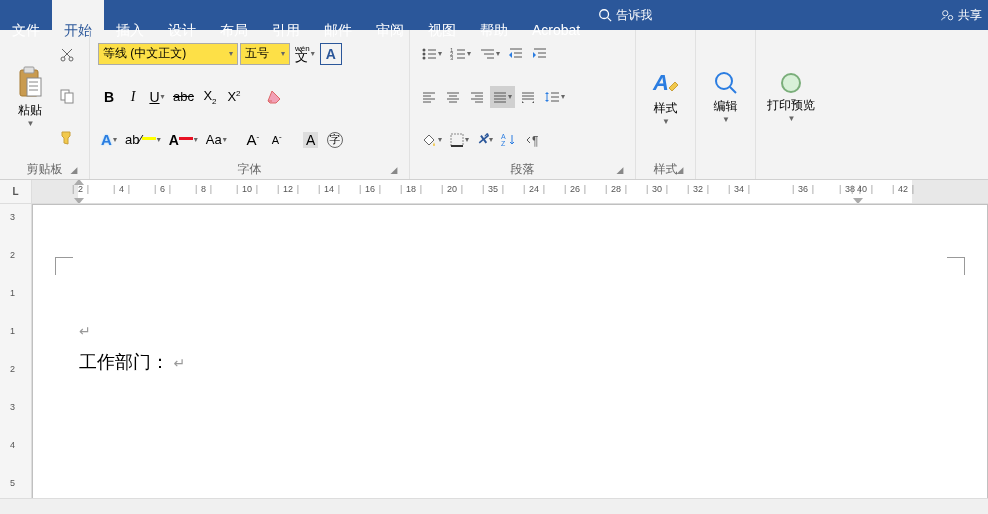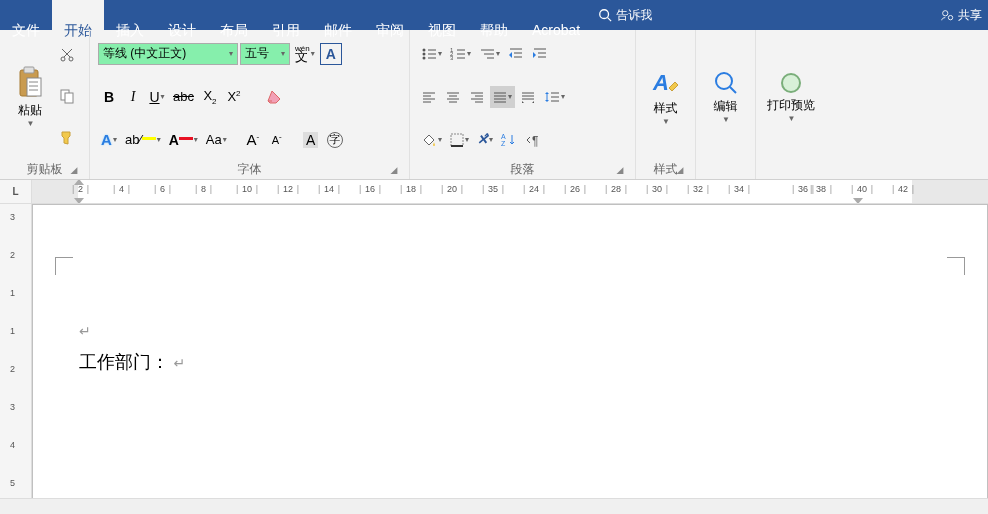--- a/index.html
+++ b/index.html
@@ -18,21 +18,21 @@
   .group-body { flex: 1; display: flex; }
   
   .big-btn { display: flex; flex-direction: column; align-items: center; justify-content: center; width: 48px; height: 100%; cursor: pointer; }
   .big-btn .lbl { font-size: 12px; margin-top: 2px; }
   
   .col { display: flex; flex-direction: column; justify-content: space-around; padding: 0 2px; }
   .row { display: flex; align-items: center; gap: 2px; }
   .btn { min-width: 22px; height: 22px; display: inline-flex; align-items: center; justify-content: center; cursor: pointer; border: 1px solid transparent; padding: 0 2px; }
   .dd { font-size: 8px; color: #666; margin-left: 1px; }
   
-  .combo { background: #86efac; border: 1px solid #ababab; height: 22px; display: flex; align-items: center; padding: 0 4px; }
+  .combo { background: #fde047; border: 1px solid #ababab; height: 22px; display: flex; align-items: center; padding: 0 4px; }
   .combo .dd { margin-left: auto; }
   .font-name { width: 140px; }
   .font-size { width: 50px; }
   
   .ruler-area { background: #fff; display: flex; }
   .ruler-corner { width: 32px; height: 24px; background: #f5f5f5; border-right: 1px solid #ddd; border-bottom: 1px solid #ddd; display:flex; align-items:center; justify-content:center; color:#555; font-size:10px;}
   .h-ruler { flex: 1; height: 24px; background: linear-gradient(to right,#e8e8e8 0,#e8e8e8 46px,#fff 46px,#fff 880px,#e8e8e8 880px); border-bottom: 1px solid #ddd; position: relative; font-size: 9px; color: #555; overflow:hidden; }
   .h-ruler .tick { position: absolute; top: 4px; }
   .h-ruler .tick::before { content:"|"; position:absolute; left:-6px; top:0; color:#999;}
   .h-ruler .tick::after { content:"|"; position:absolute; right:-6px; top:0; color:#999;}
@@ -420,21 +420,21 @@
       <span class="tick" style="left: 374px;">18</span>
       <span class="tick" style="left: 415px;">20</span>
       <span class="tick" style="left: 456px;">35</span>
       <span class="tick" style="left: 497px;">24</span>
       <span class="tick" style="left: 538px;">26</span>
       <span class="tick" style="left: 579px;">28</span>
       <span class="tick" style="left: 620px;">30</span>
       <span class="tick" style="left: 661px;">32</span>
       <span class="tick" style="left: 702px;">34</span>
       <span class="tick" style="left: 748px; margin-left: 18px;">36</span>
-      <span class="tick" style="left: 784px;">38</span>
+      <span class="tick" style="left: 813px;">38</span>
       <span class="tick" style="left: 825px;">40</span>
       <span class="tick" style="left: 866px;">42</span>
       <div class="indent-bot" style="left: 821px;"></div>
     </div>
 </div>
 
 <div class="work">
   <div class="v-ruler" id="vruler">
       <span class="vtick" style="top: 8px;">3</span>
       <span class="vtick" style="top: 46px;">2</span>

